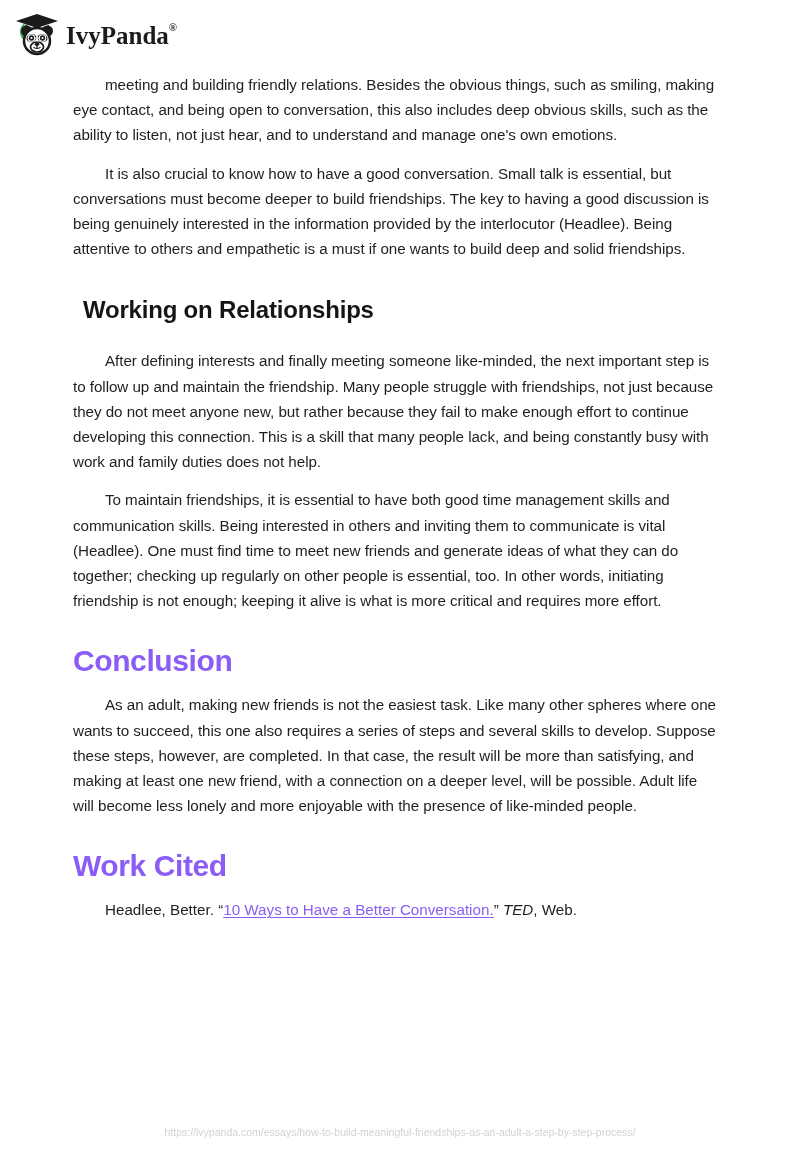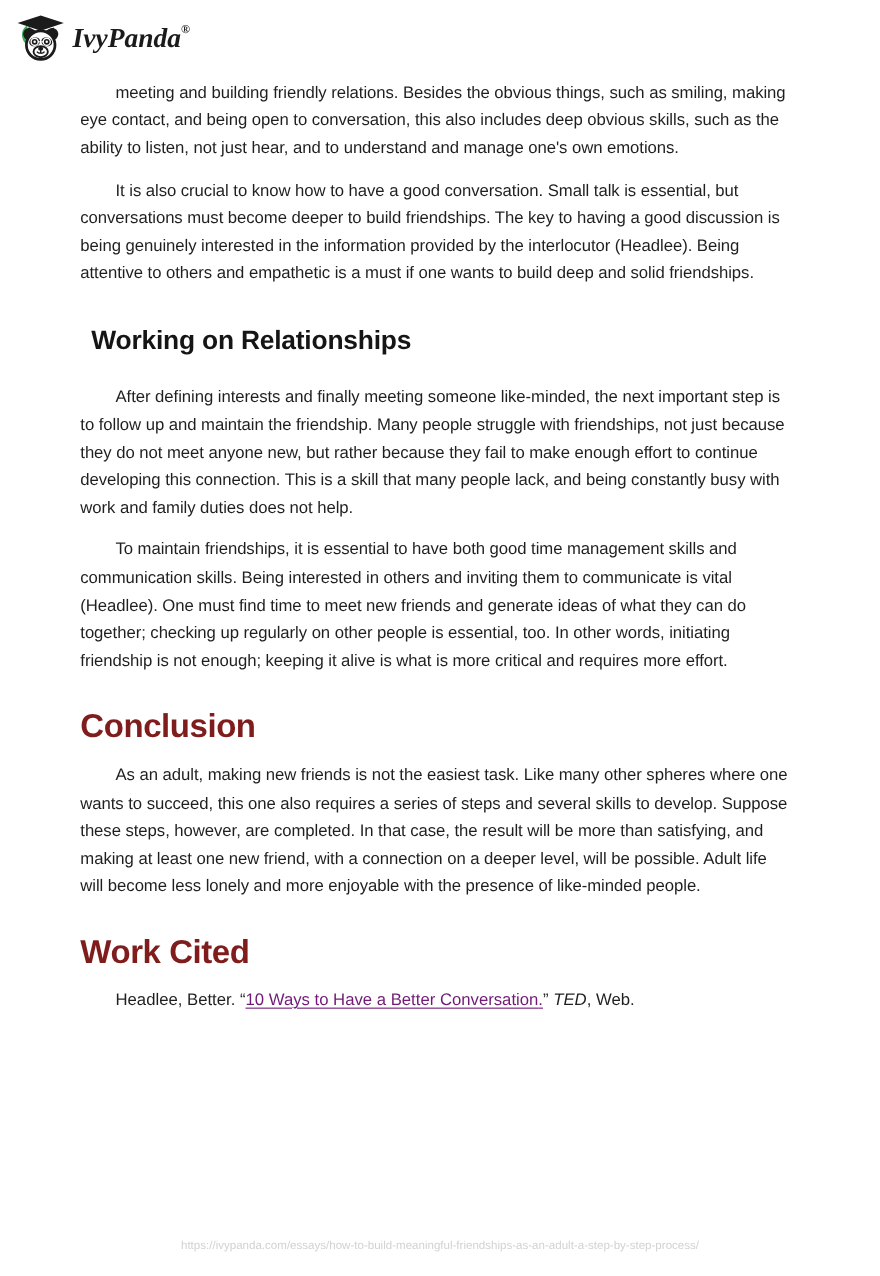--- a/index.html
+++ b/index.html
@@ -27,21 +27,20 @@
 
   
   .page-header {
     position: absolute;
     top: 0;
     left: 0;
     width: 800px;
     height: 62px;
     display: flex;
     align-items: flex-start;
-    font-style: italic;
   }
   .brand {
     position: absolute;
     left: 14px;
     top: 12px;
     display: flex;
     align-items: center;
     gap: 6px;
     height: 44px;
   }
@@ -118,36 +117,36 @@
     color: #151515;
     letter-spacing: -0.2px;
   }
   h1.sec-big {
     margin: 0;
     font-family: "Liberation Sans Narrow", "Liberation Sans", sans-serif;
     font-stretch: condensed;
     font-size: 30px;
     line-height: 36px;
     font-weight: bold;
-    color: #7f1d1d;
+    color: #8b5cf6;
     letter-spacing: -0.4px;
   }
 
   
   .citation {
     margin: 0;
     font-family: "Liberation Sans Narrow", "Liberation Sans", sans-serif;
     font-stretch: condensed;
     font-size: 15.2px;
     line-height: 25.2px;
     color: #1f1f1f;
     text-indent: 32px;
   }
   .citation a {
-    color: #701a75;
+    color: #8b5cf6;
     text-decoration: underline;
     text-underline-offset: 2px;
   }
   .citation .italic {
     font-style: italic;
   }
 
   
   .page-footer {
     position: absolute;

